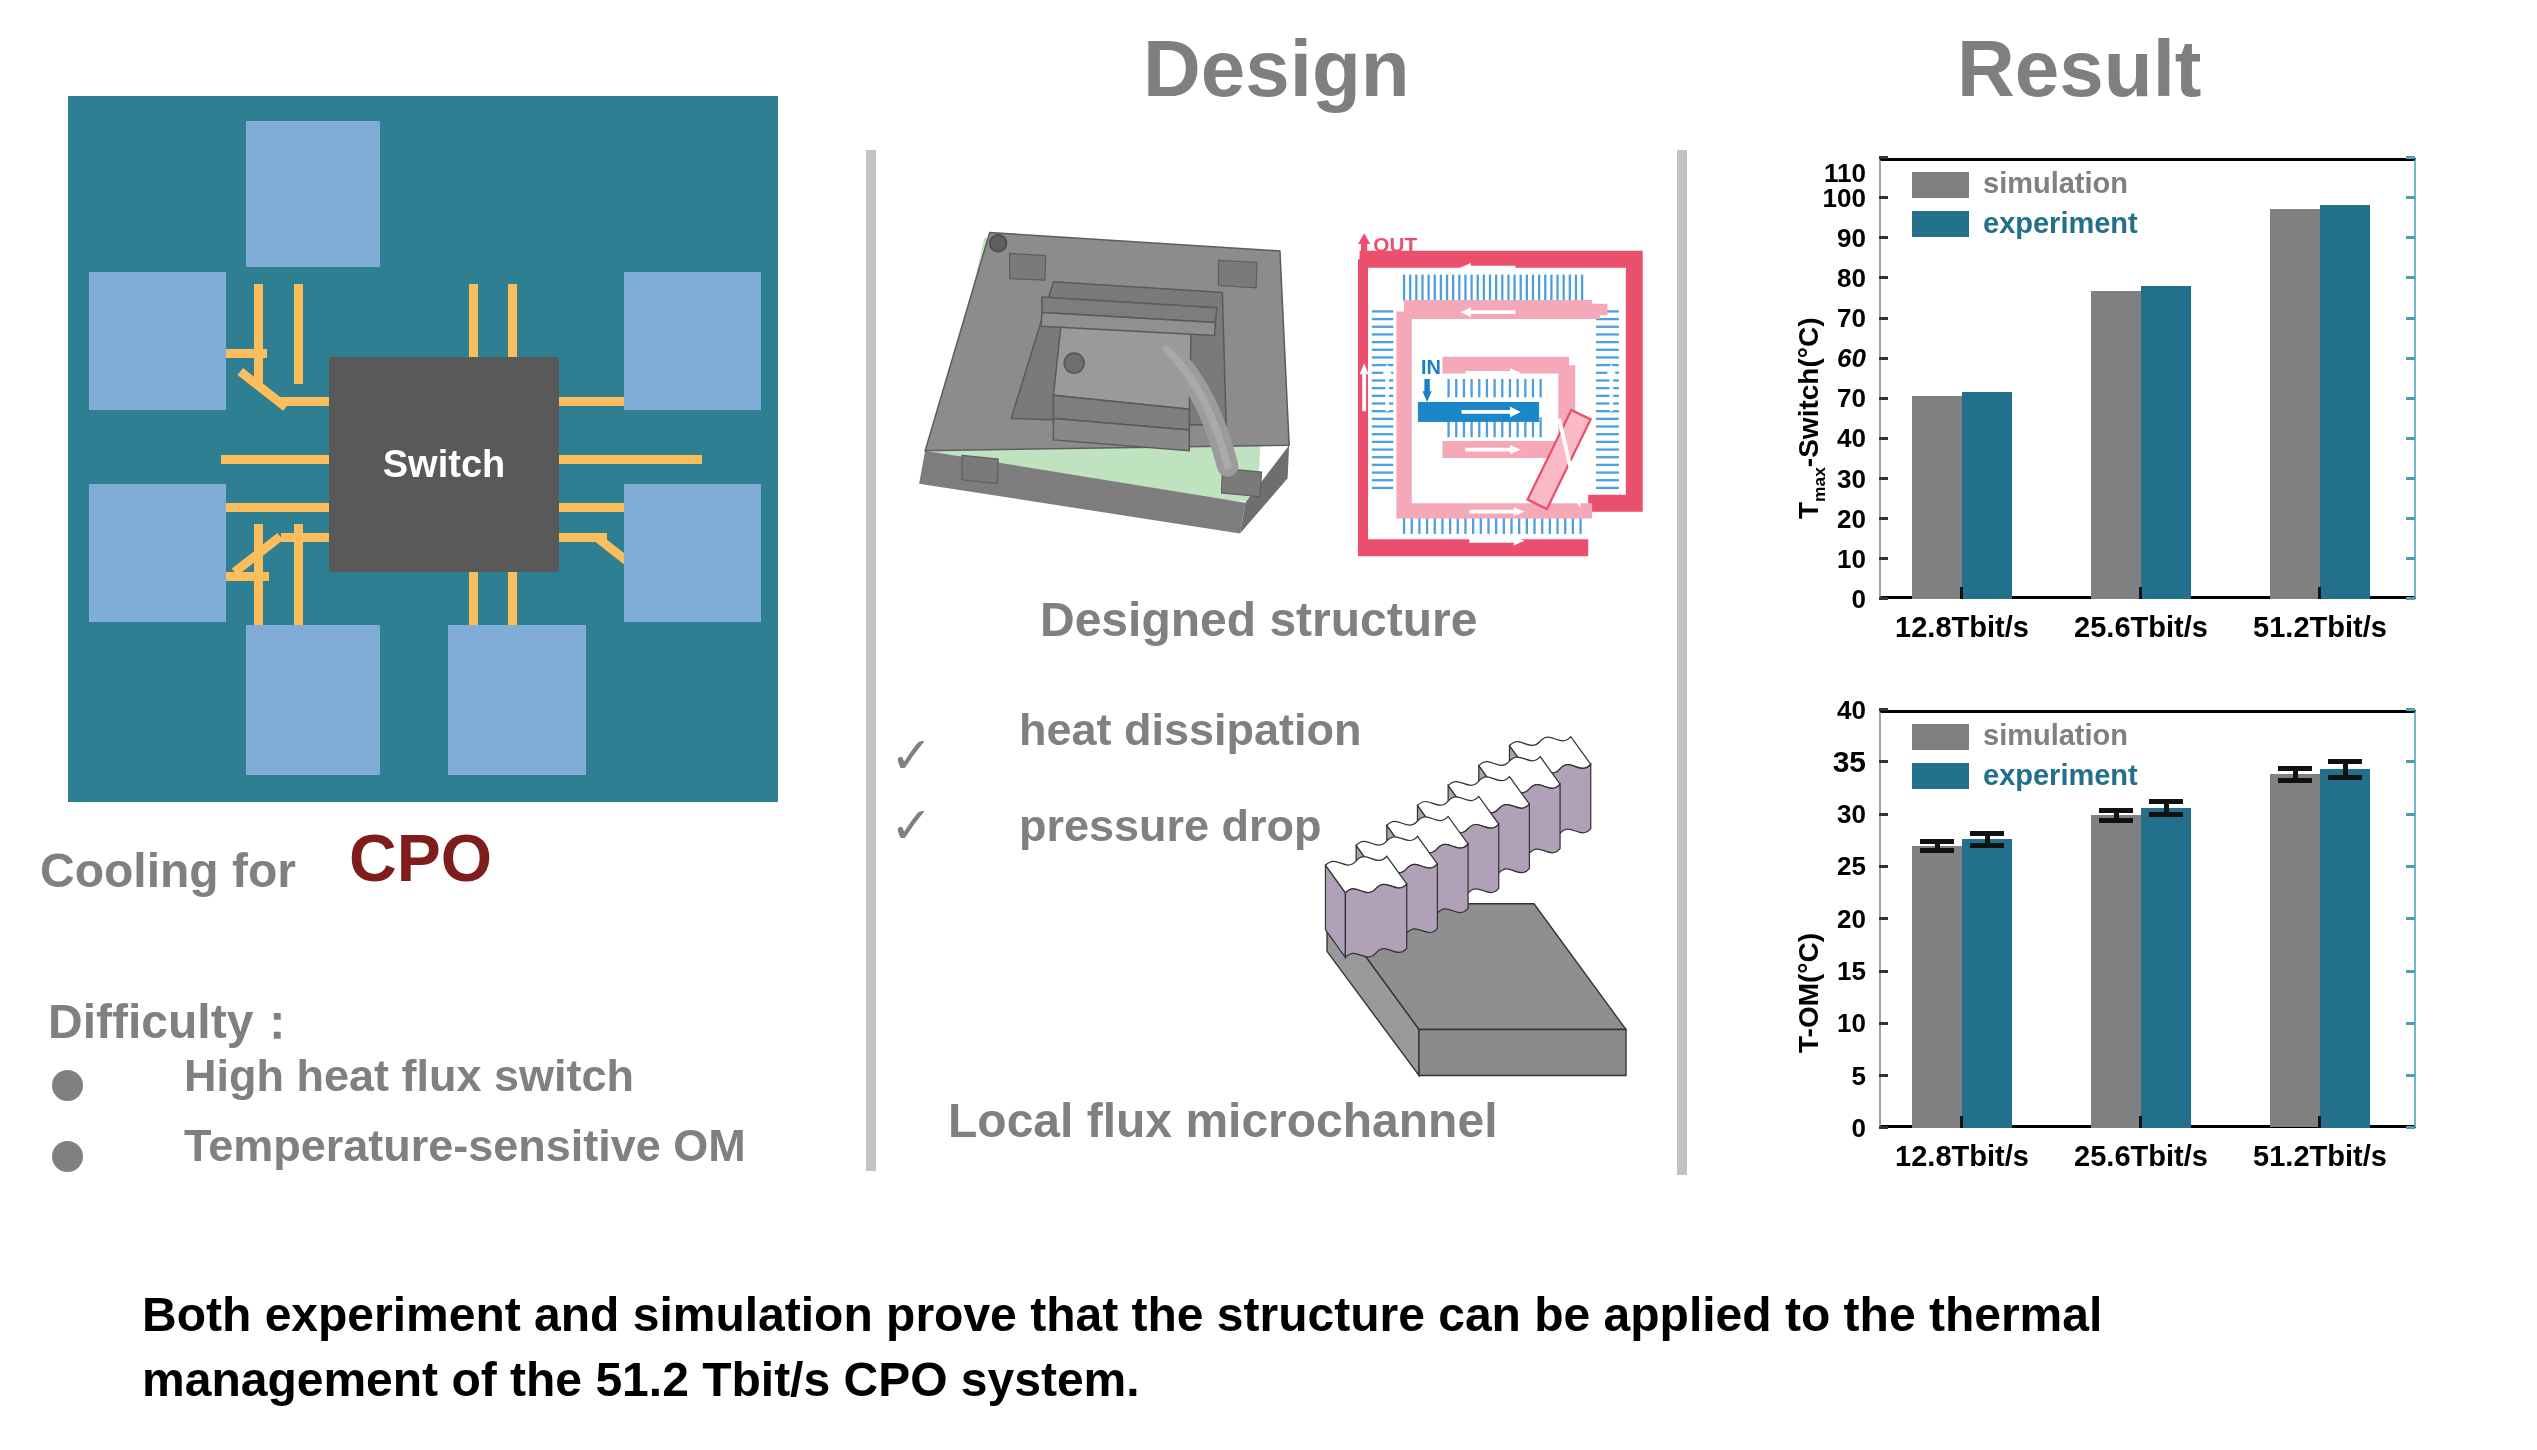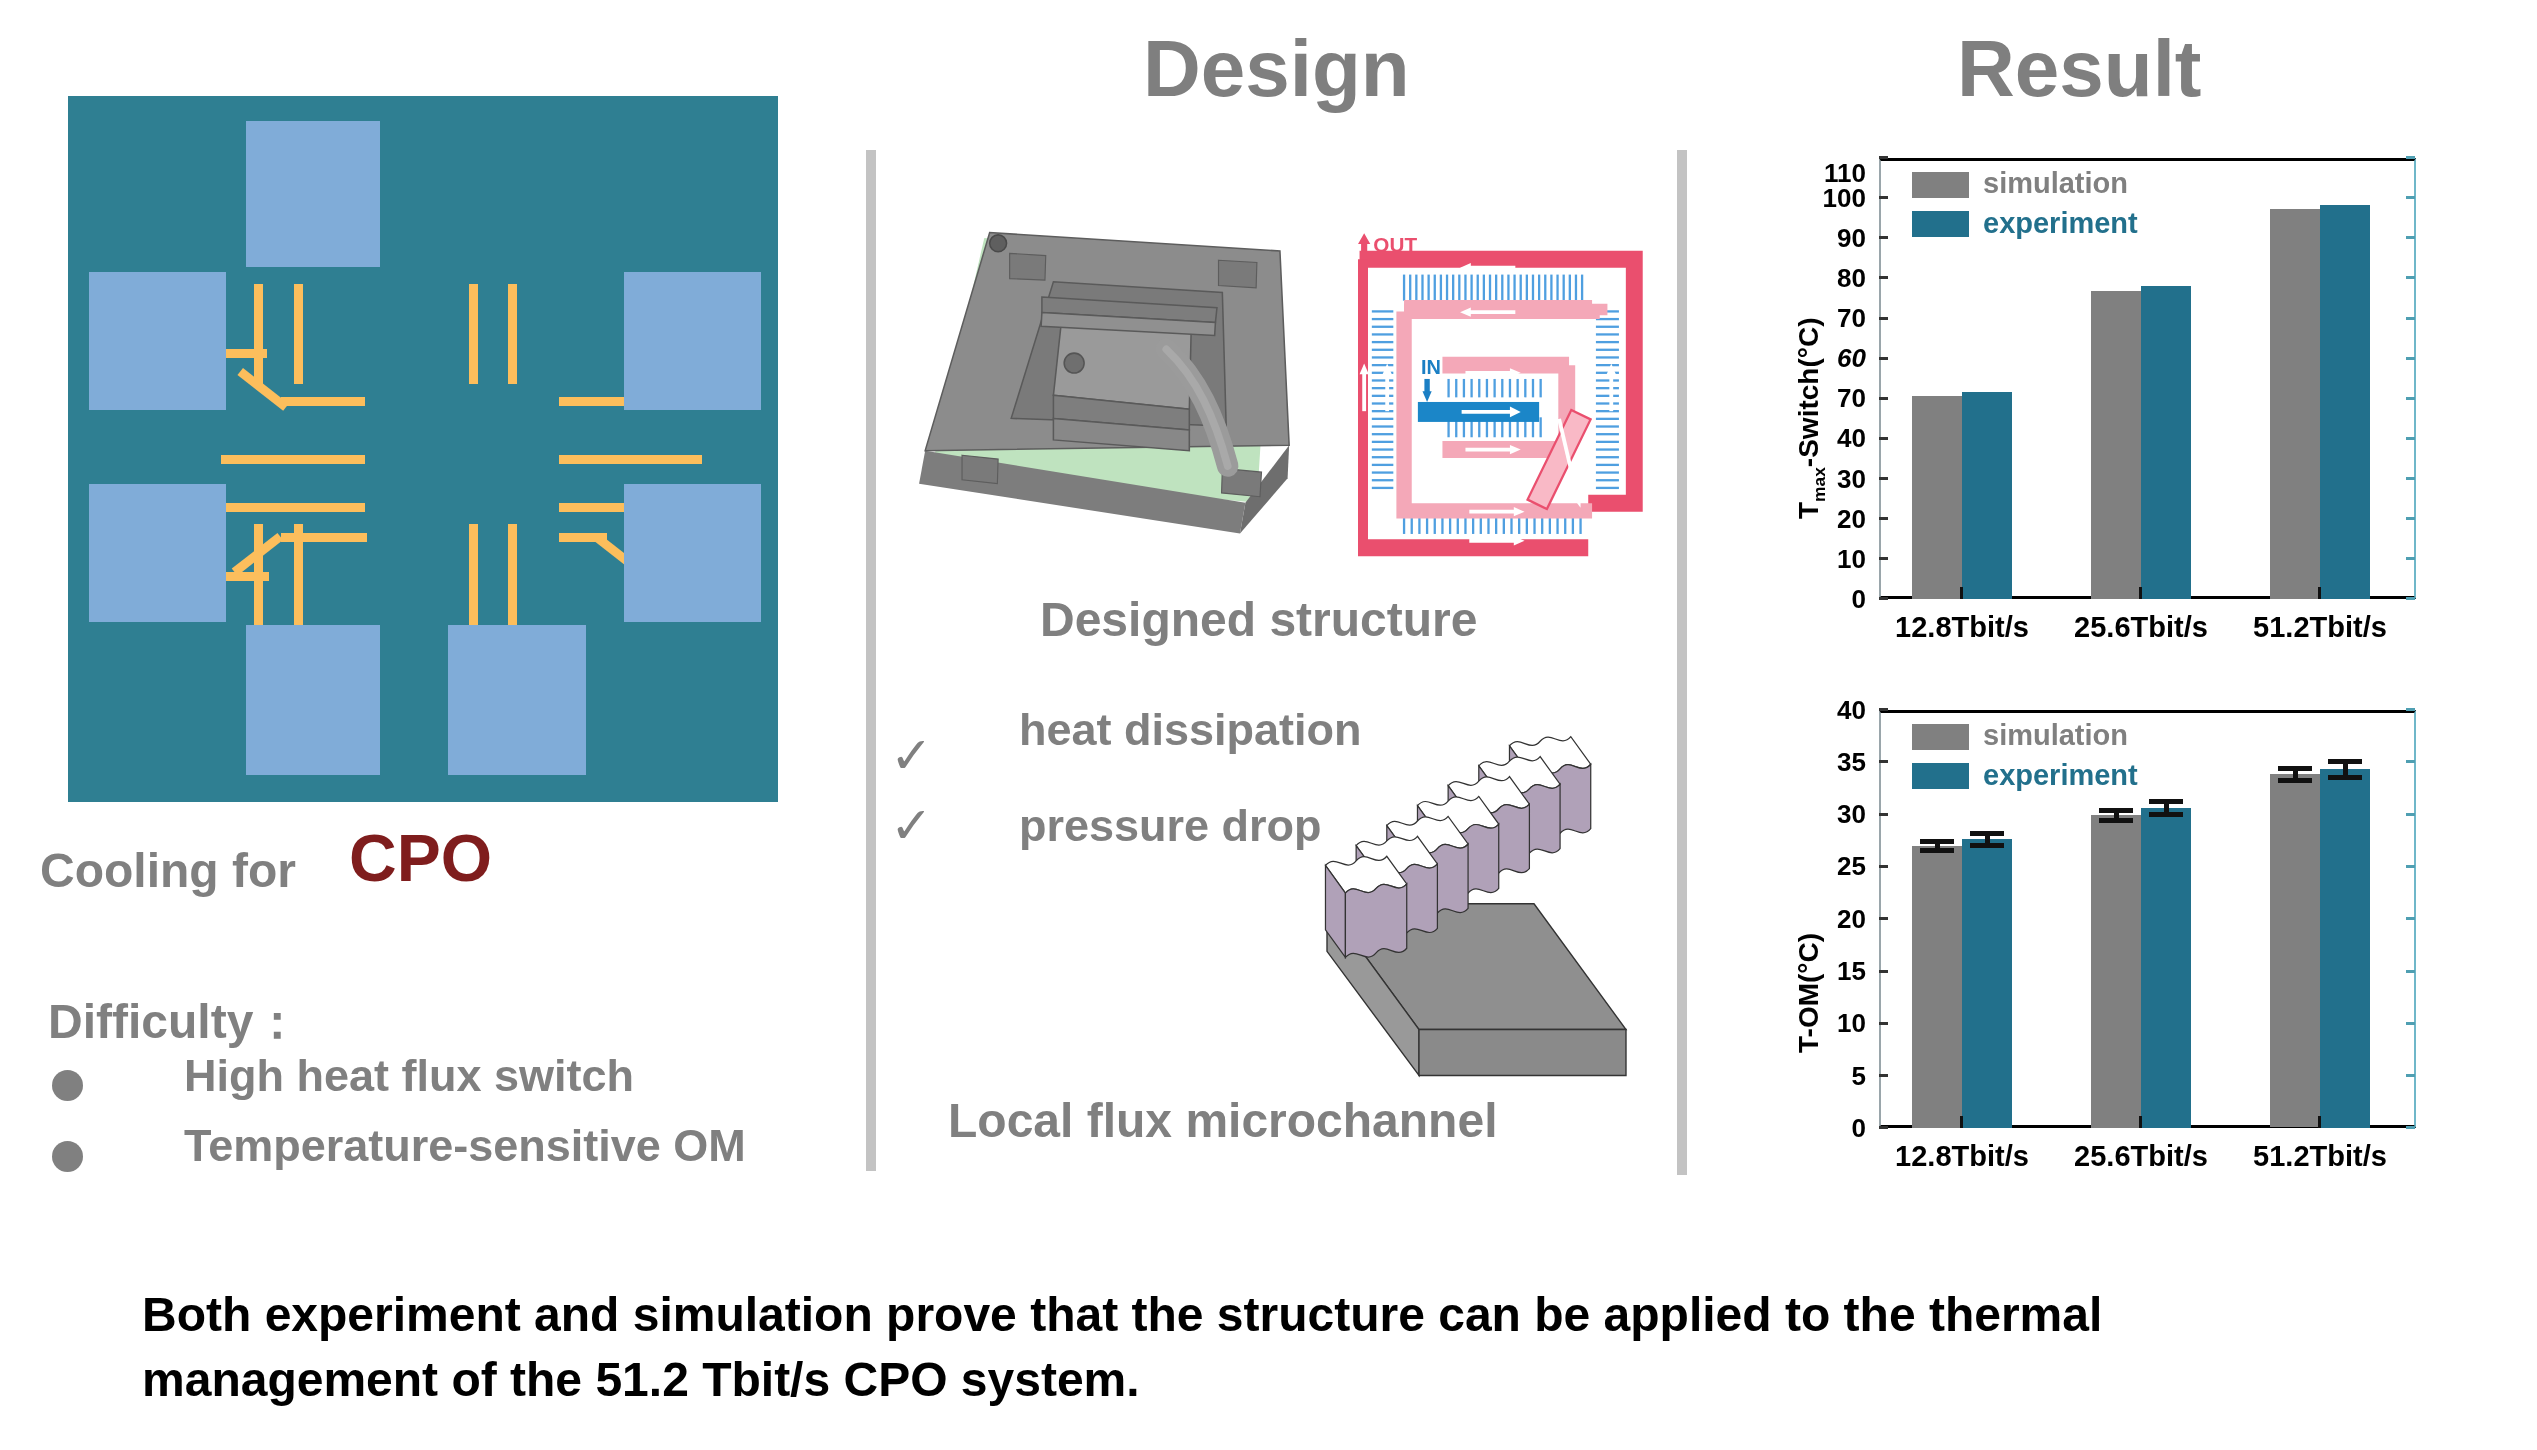--- a/index.html
+++ b/index.html
@@ -110,20 +110,23 @@
   <div class="wire" style="left:568px;top:474px;width:64px;height:9.2px;"></div>
 
   <div class="om-chip" style="left:178px;top:24.6px;width:134px;height:146px;"></div>
   <div class="om-chip" style="left:21px;top:176px;width:137px;height:138px;"></div>
   <div class="om-chip" style="left:21px;top:388px;width:137px;height:138px;"></div>
   <div class="om-chip" style="left:556px;top:176px;width:137px;height:138px;"></div>
   <div class="om-chip" style="left:556px;top:388px;width:137px;height:138px;"></div>
   <div class="om-chip" style="left:178px;top:529px;width:134px;height:150px;"></div>
   <div class="om-chip" style="left:380px;top:529px;width:138px;height:150px;"></div>
 
+  <div id="switch-chip" style="left:261px;top:261px;width:230px;height:215px;">
+    <span>Switch</span>
+  </div>
 </div>
 
 <div class="abs lt" id="cooling-for">Cooling for</div>
 <div class="abs" id="cpo-word">CPO</div>
 
 <div class="abs lt" id="difficulty">Difficulty：</div>
 
 <div class="bullet-dot" style="left:52px;top:1070px;"></div>
 <div class="bullet-txt" style="left:184px;top:1050px;">High heat flux switch</div>
 
@@ -481,21 +484,21 @@
     <div class="ytick-r" style="left: 618px; top: 268px; width: 9.2px; height: 3.1px;"></div>
     <div class="ytick-lbl" style="left: 0px; width: 78px; top: 217px; font-size: 26px;">20</div>
     <div class="ytick" style="left: 91px; top: 215px; width: 9.2px; height: 3.1px;"></div>
     <div class="ytick-r" style="left: 618px; top: 215px; width: 9.2px; height: 3.1px;"></div>
     <div class="ytick-lbl" style="left: 0px; width: 78px; top: 164px; font-size: 26px;">25</div>
     <div class="ytick" style="left: 91px; top: 163px; width: 9.2px; height: 3.1px;"></div>
     <div class="ytick-r" style="left: 618px; top: 163px; width: 9.2px; height: 3.1px;"></div>
     <div class="ytick-lbl" style="left: 0px; width: 78px; top: 112px; font-size: 26px;">30</div>
     <div class="ytick" style="left: 91px; top: 111px; width: 9.2px; height: 3.1px;"></div>
     <div class="ytick-r" style="left: 618px; top: 111px; width: 9.2px; height: 3.1px;"></div>
-    <div class="ytick-lbl" style="left: 0px; width: 78px; top: 60px; font-size: 26px;">35</div>
+    <div class="ytick-lbl" style="left: 0px; width: 78px; top: 60px; font-size: 30px;">35</div>
     <div class="ytick" style="left: 91px; top: 58px; width: 9.2px; height: 3.1px;"></div>
     <div class="ytick-r" style="left: 618px; top: 58px; width: 9.2px; height: 3.1px;"></div>
     <div class="ytick-lbl" style="left: 0px; width: 78px; top: 7.7px; font-size: 26px;">40</div>
     <div class="ytick" style="left: 91px; top: 6.1px; width: 9.2px; height: 3.1px;"></div>
     <div class="ytick-r" style="left: 618px; top: 6.1px; width: 9.2px; height: 3.1px;"></div>
     <div class="axis-title" style="left: 4.6px; top: 351px; font-size: 28px; transform: rotate(-90deg);">T-OM(°C)</div>
     <div class="bar sim" style="left: 124px; top: 144px; width: 50px; height: 282px;"></div>
     <div class="errbar" style="left: 147px; top: 139px; width: 4.6px; height: 9.4px;"></div>
     <div class="errbar" style="left: 132px; top: 137px; width: 34px; height: 5.4px;"></div>
     <div class="errbar" style="left: 132px; top: 146px; width: 34px; height: 5.4px;"></div>

